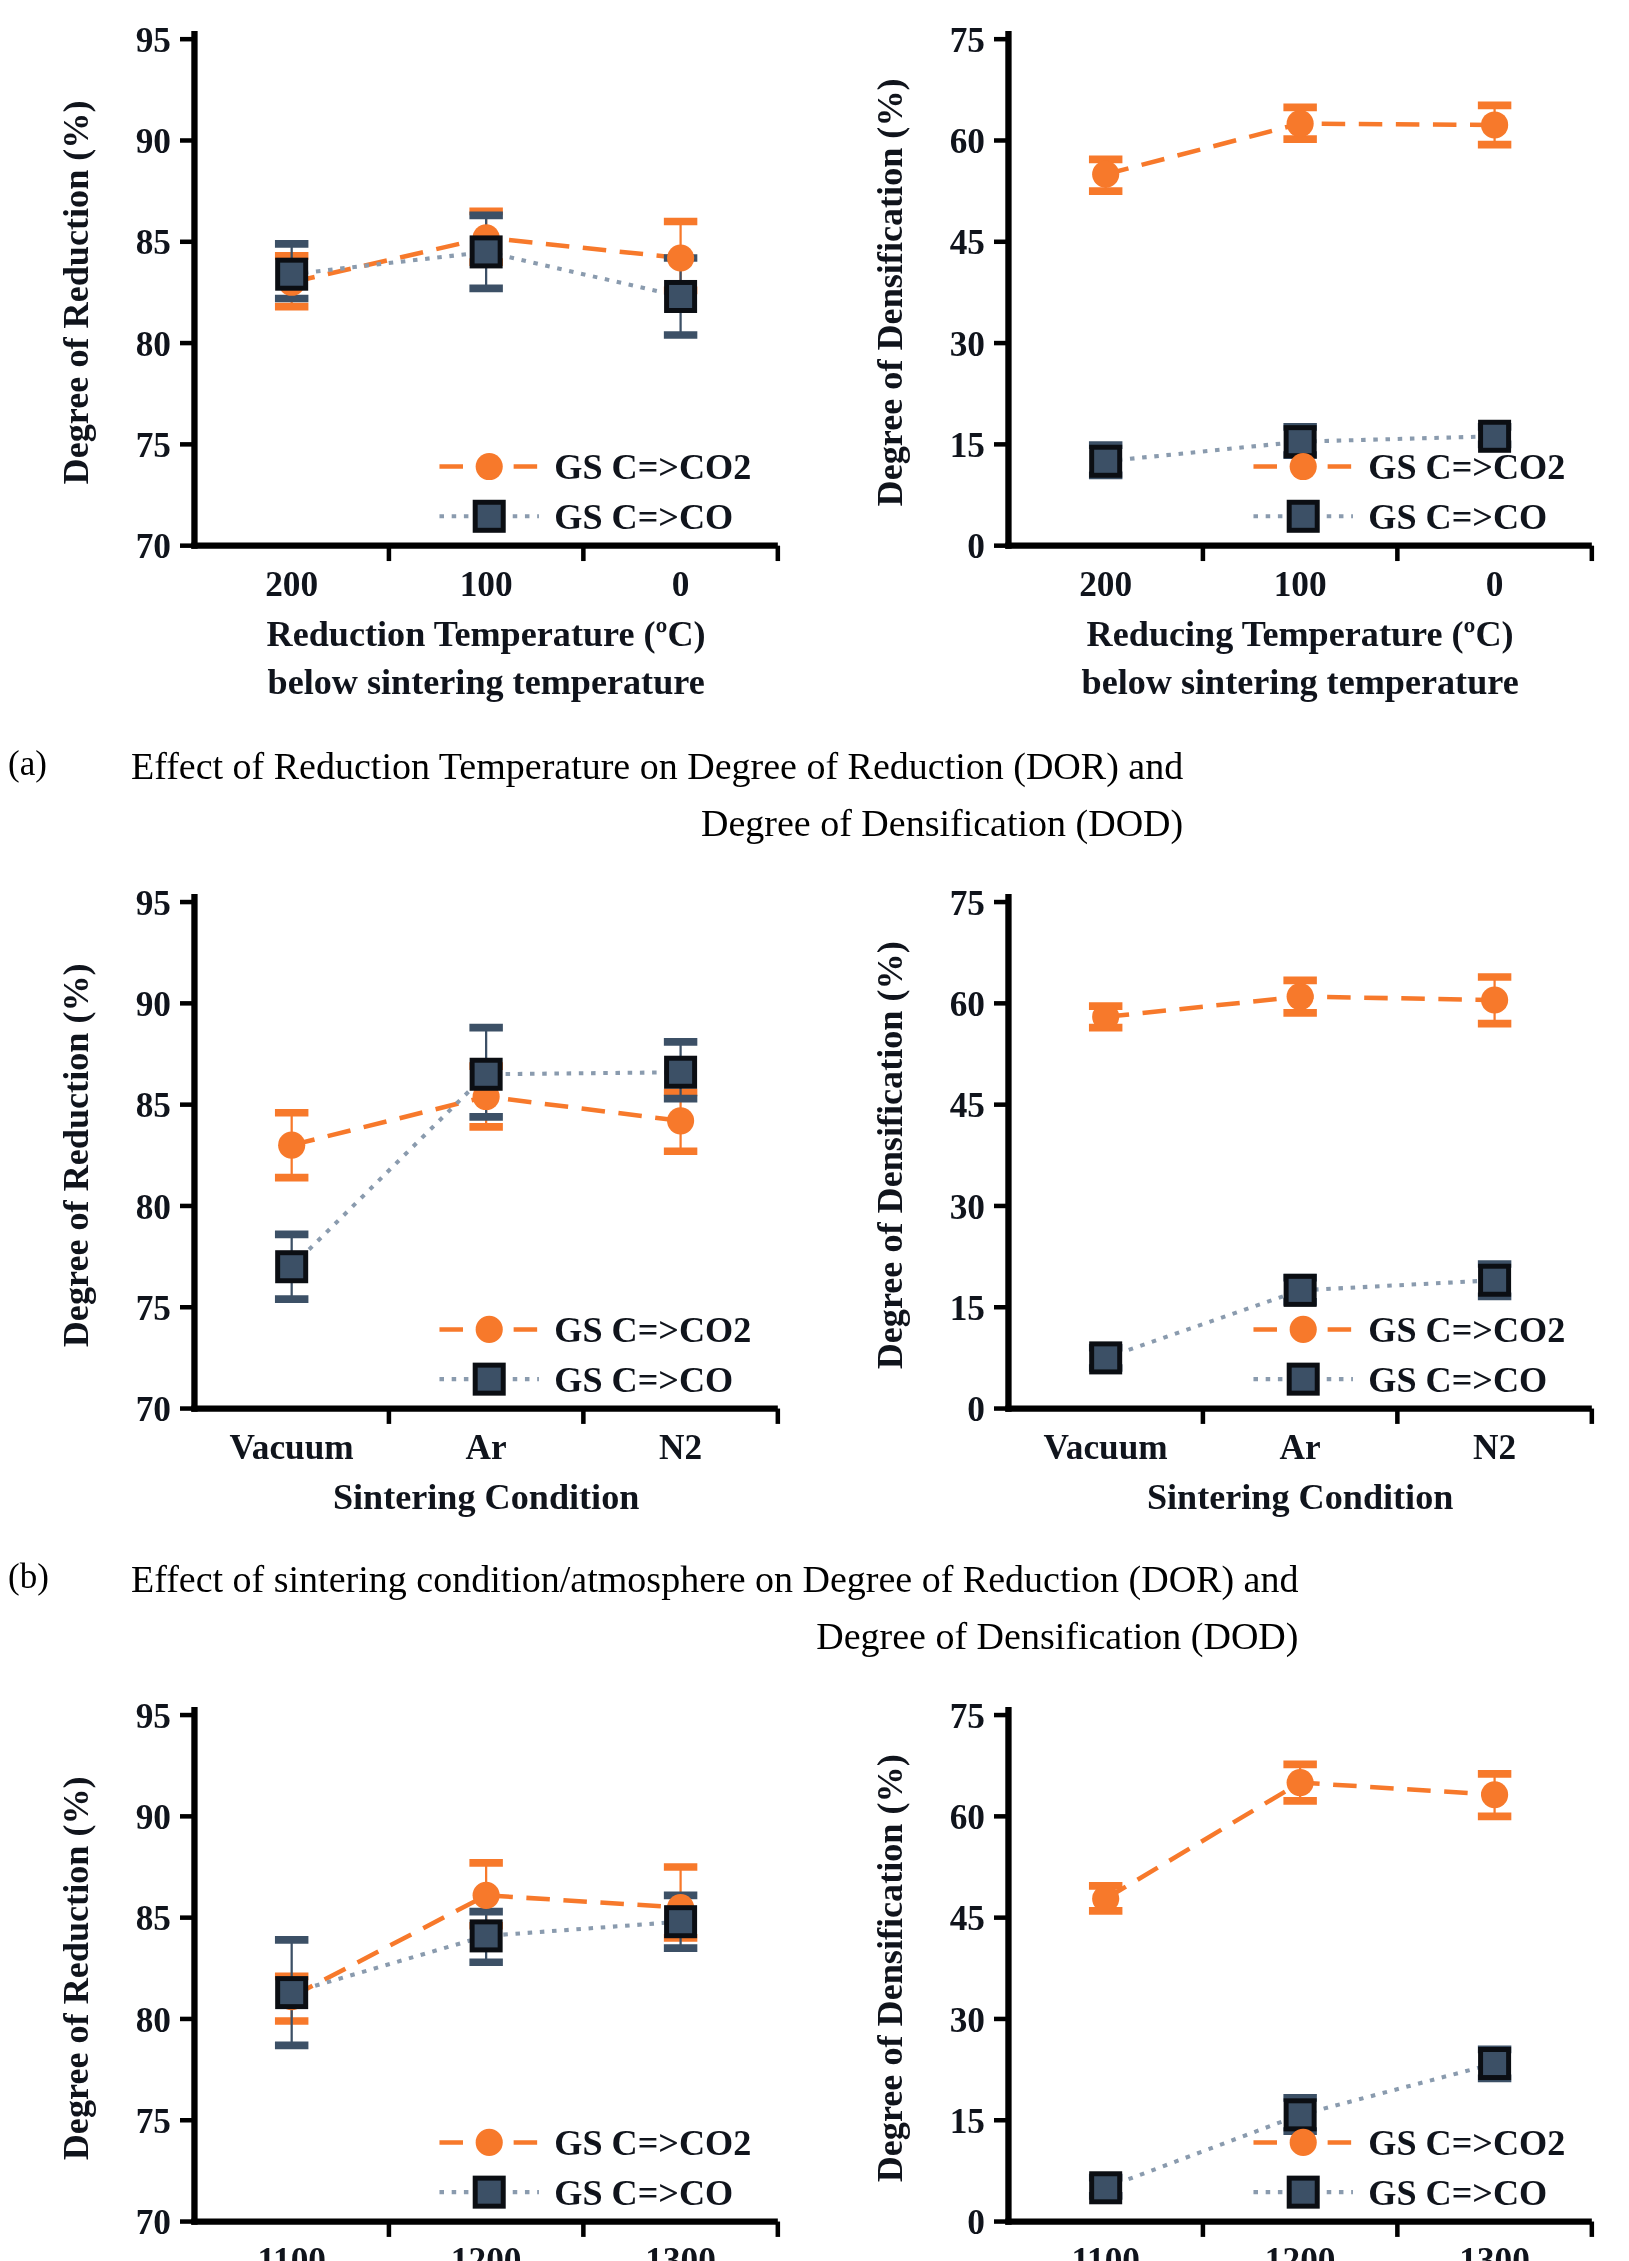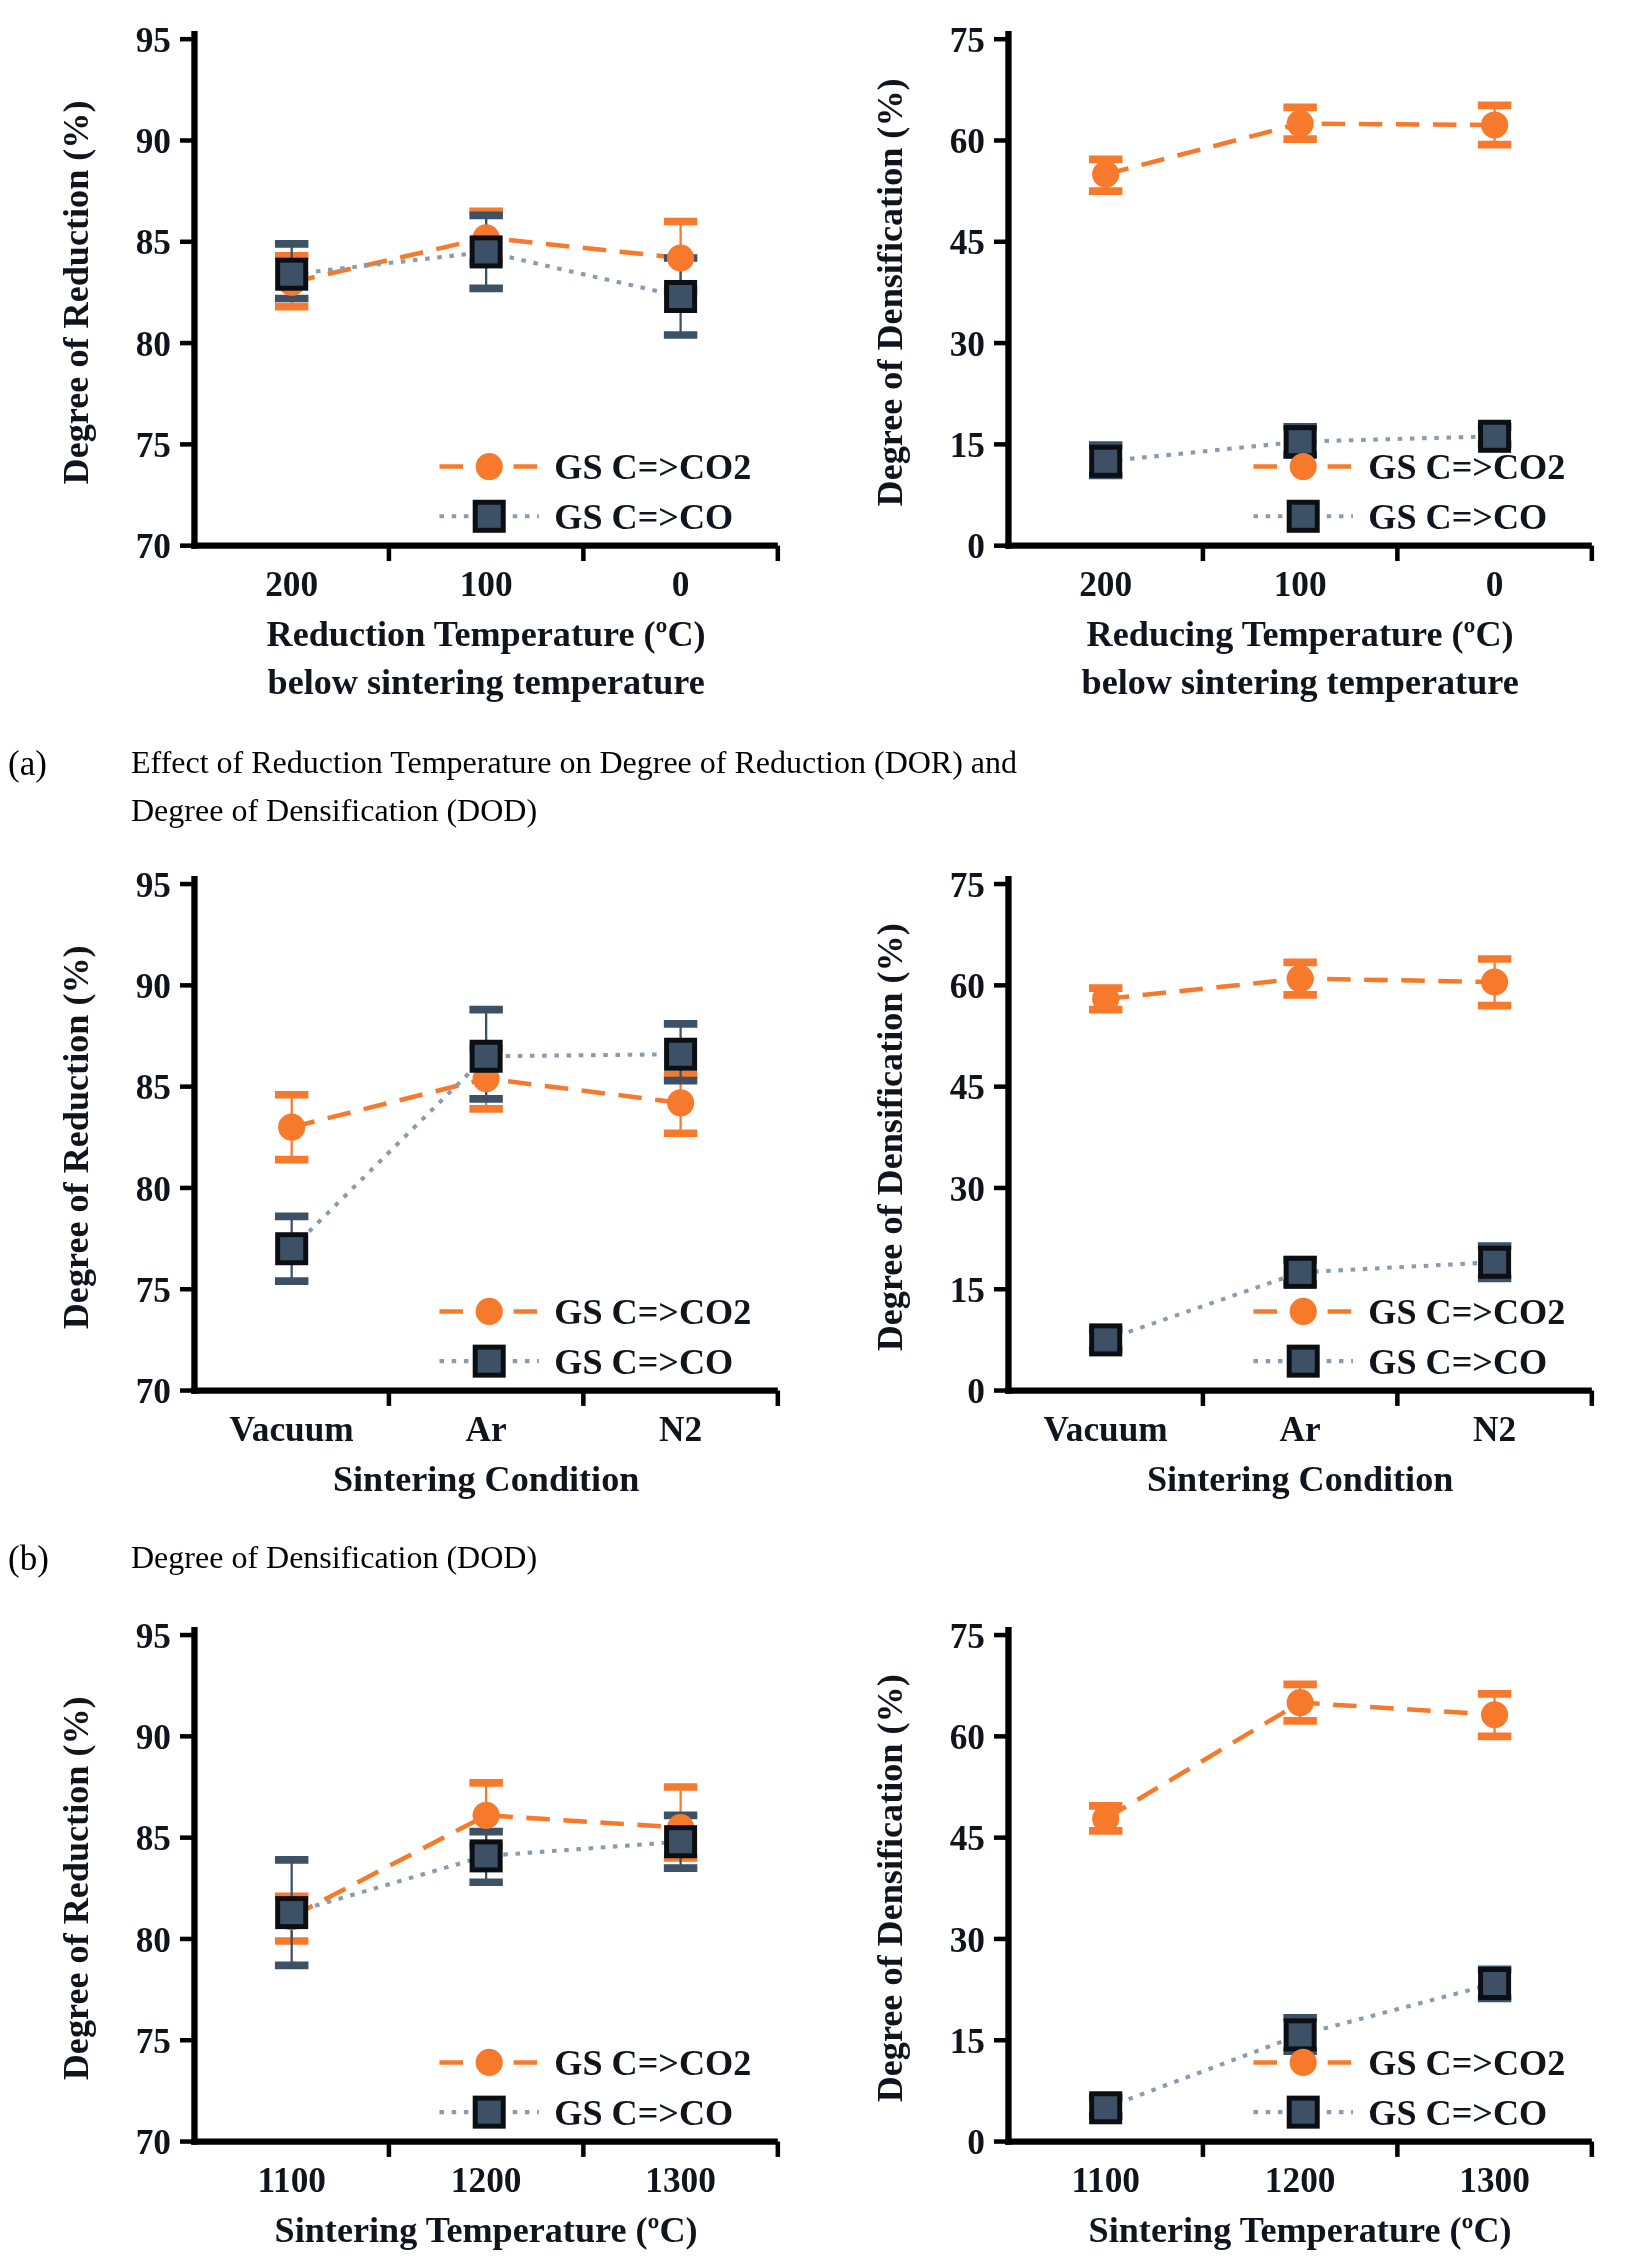--- a/index.html
+++ b/index.html
@@ -9,21 +9,21 @@
     color:#10141C;
   }
   .page{width:1629px;padding-top:4.5px;}
   .chart-row{display:flex;width:1628px;}
   .chart{width:814px;position:relative;}
   .caption{display:flex;align-items:flex-start;margin:25px 0 16px 0;}
   .cap-label{
     width:131px;flex:0 0 131px;box-sizing:border-box;
     padding-left:8.1px;font-size:35px;line-height:1.5;color:#000000;
   }
-  .cap-text{font-size:32px;line-height:1.5;color:#000000;max-width:1488px;}
+  .cap-text{font-size:38px;line-height:1.5;color:#000000;max-width:1488px;text-align:right;}
   svg text{font-family:"Liberation Serif","DejaVu Serif",serif;}
 </style>
 </head>
 <body>
 
 <div class="page">
 
   <div class="chart-row">
     <div class="chart"><svg width="814" height="706" viewBox="0 0 1800 1560">
           <g>
@@ -324,20 +324,21 @@
             <line x1="971.8" y1="1130" x2="1191.8" y2="1130" stroke="#8A9BAE" stroke-width="9" stroke-dasharray="10 17"></line>
             <rect x="1050.8" y="1099" width="62" height="62" fill="#3C5066" stroke="#0B0E13" stroke-width="11"></rect>
             <text x="1225.8" y="1158" font-size="80" font-weight="bold" fill="#10141C">GS C=&gt;CO</text>
           </g>
         </svg></div>
   </div>
 
   <div class="caption">
     <div class="cap-label">(b)</div>
     <div class="cap-text">
+      <div>Effect of sintering condition/atmosphere on Degree of Reduction (DOR) and</div>
       <div>Degree of Densification (DOD)</div>
     </div>
   </div>
 
   <div class="chart-row">
     <div class="chart"><svg width="814" height="656" viewBox="0 0 1800 1450">
           <g>
             <line x1="430" y1="57" x2="430" y2="1202" stroke="#000000" stroke-width="14"></line>
             <line x1="398" y1="1195" x2="430" y2="1195" stroke="#000000" stroke-width="10"></line>
             <text x="378" y="1223" text-anchor="end" font-size="78" font-weight="bold" fill="#10141C">70</text>

